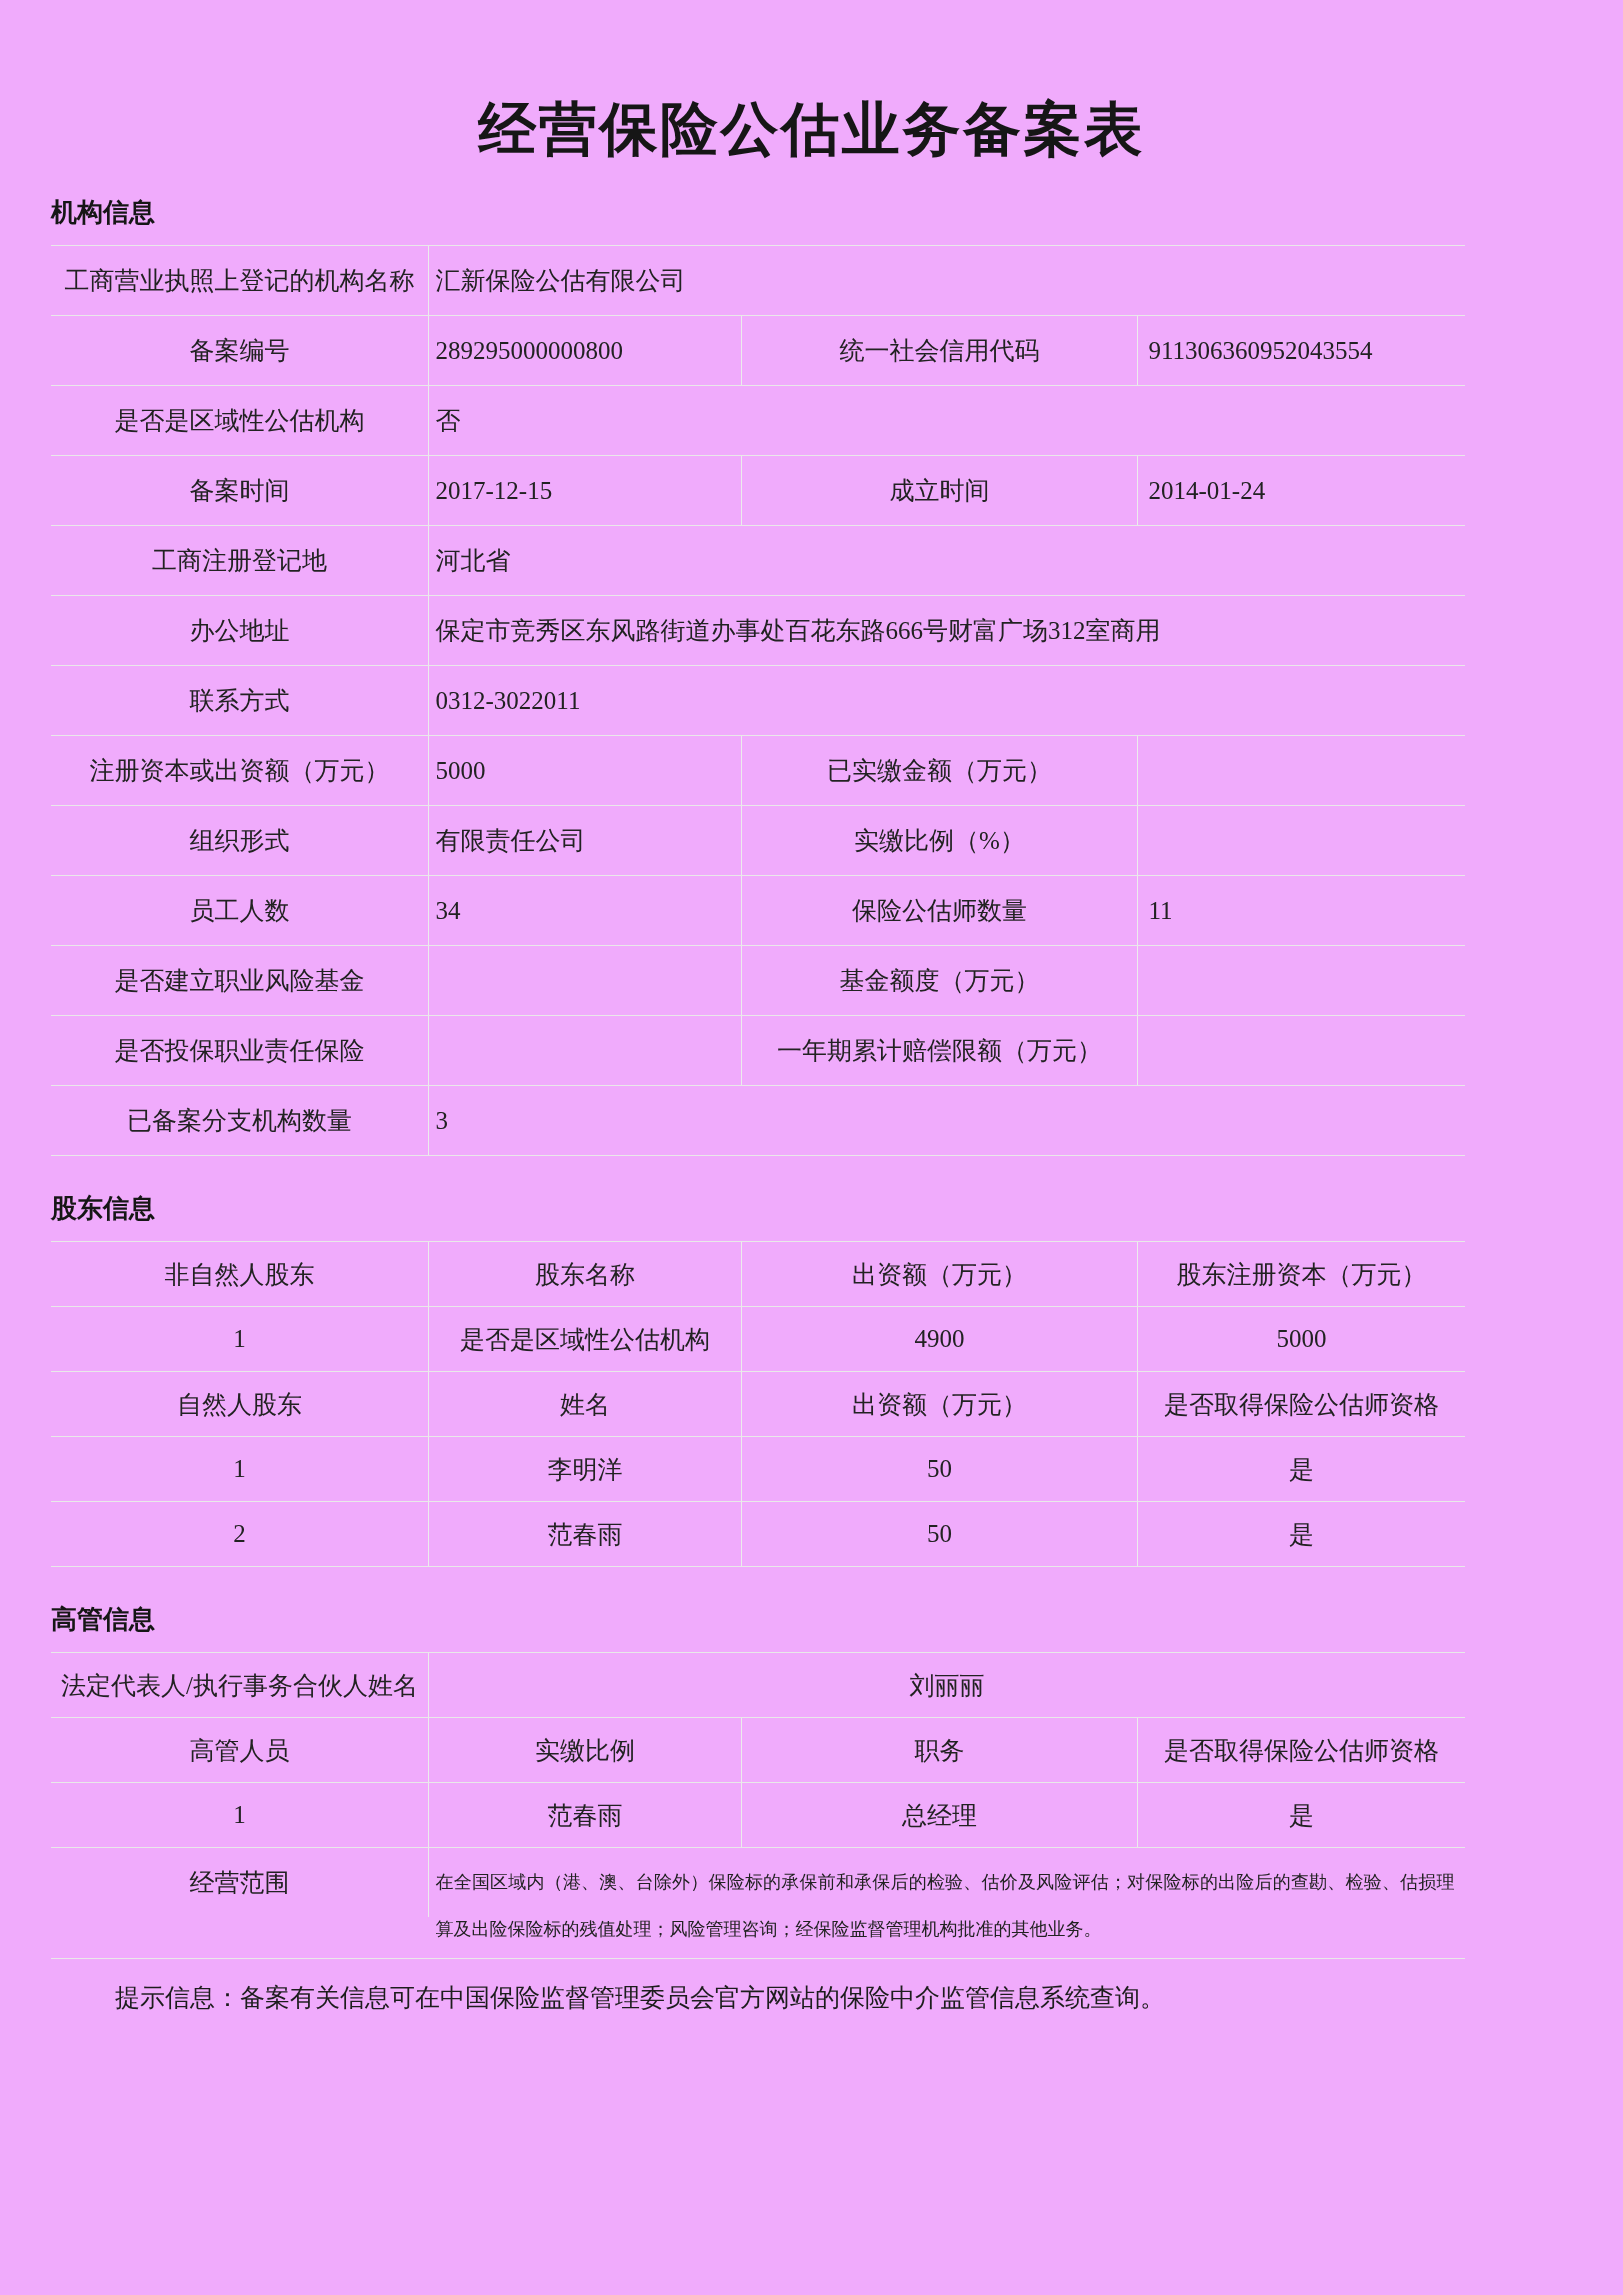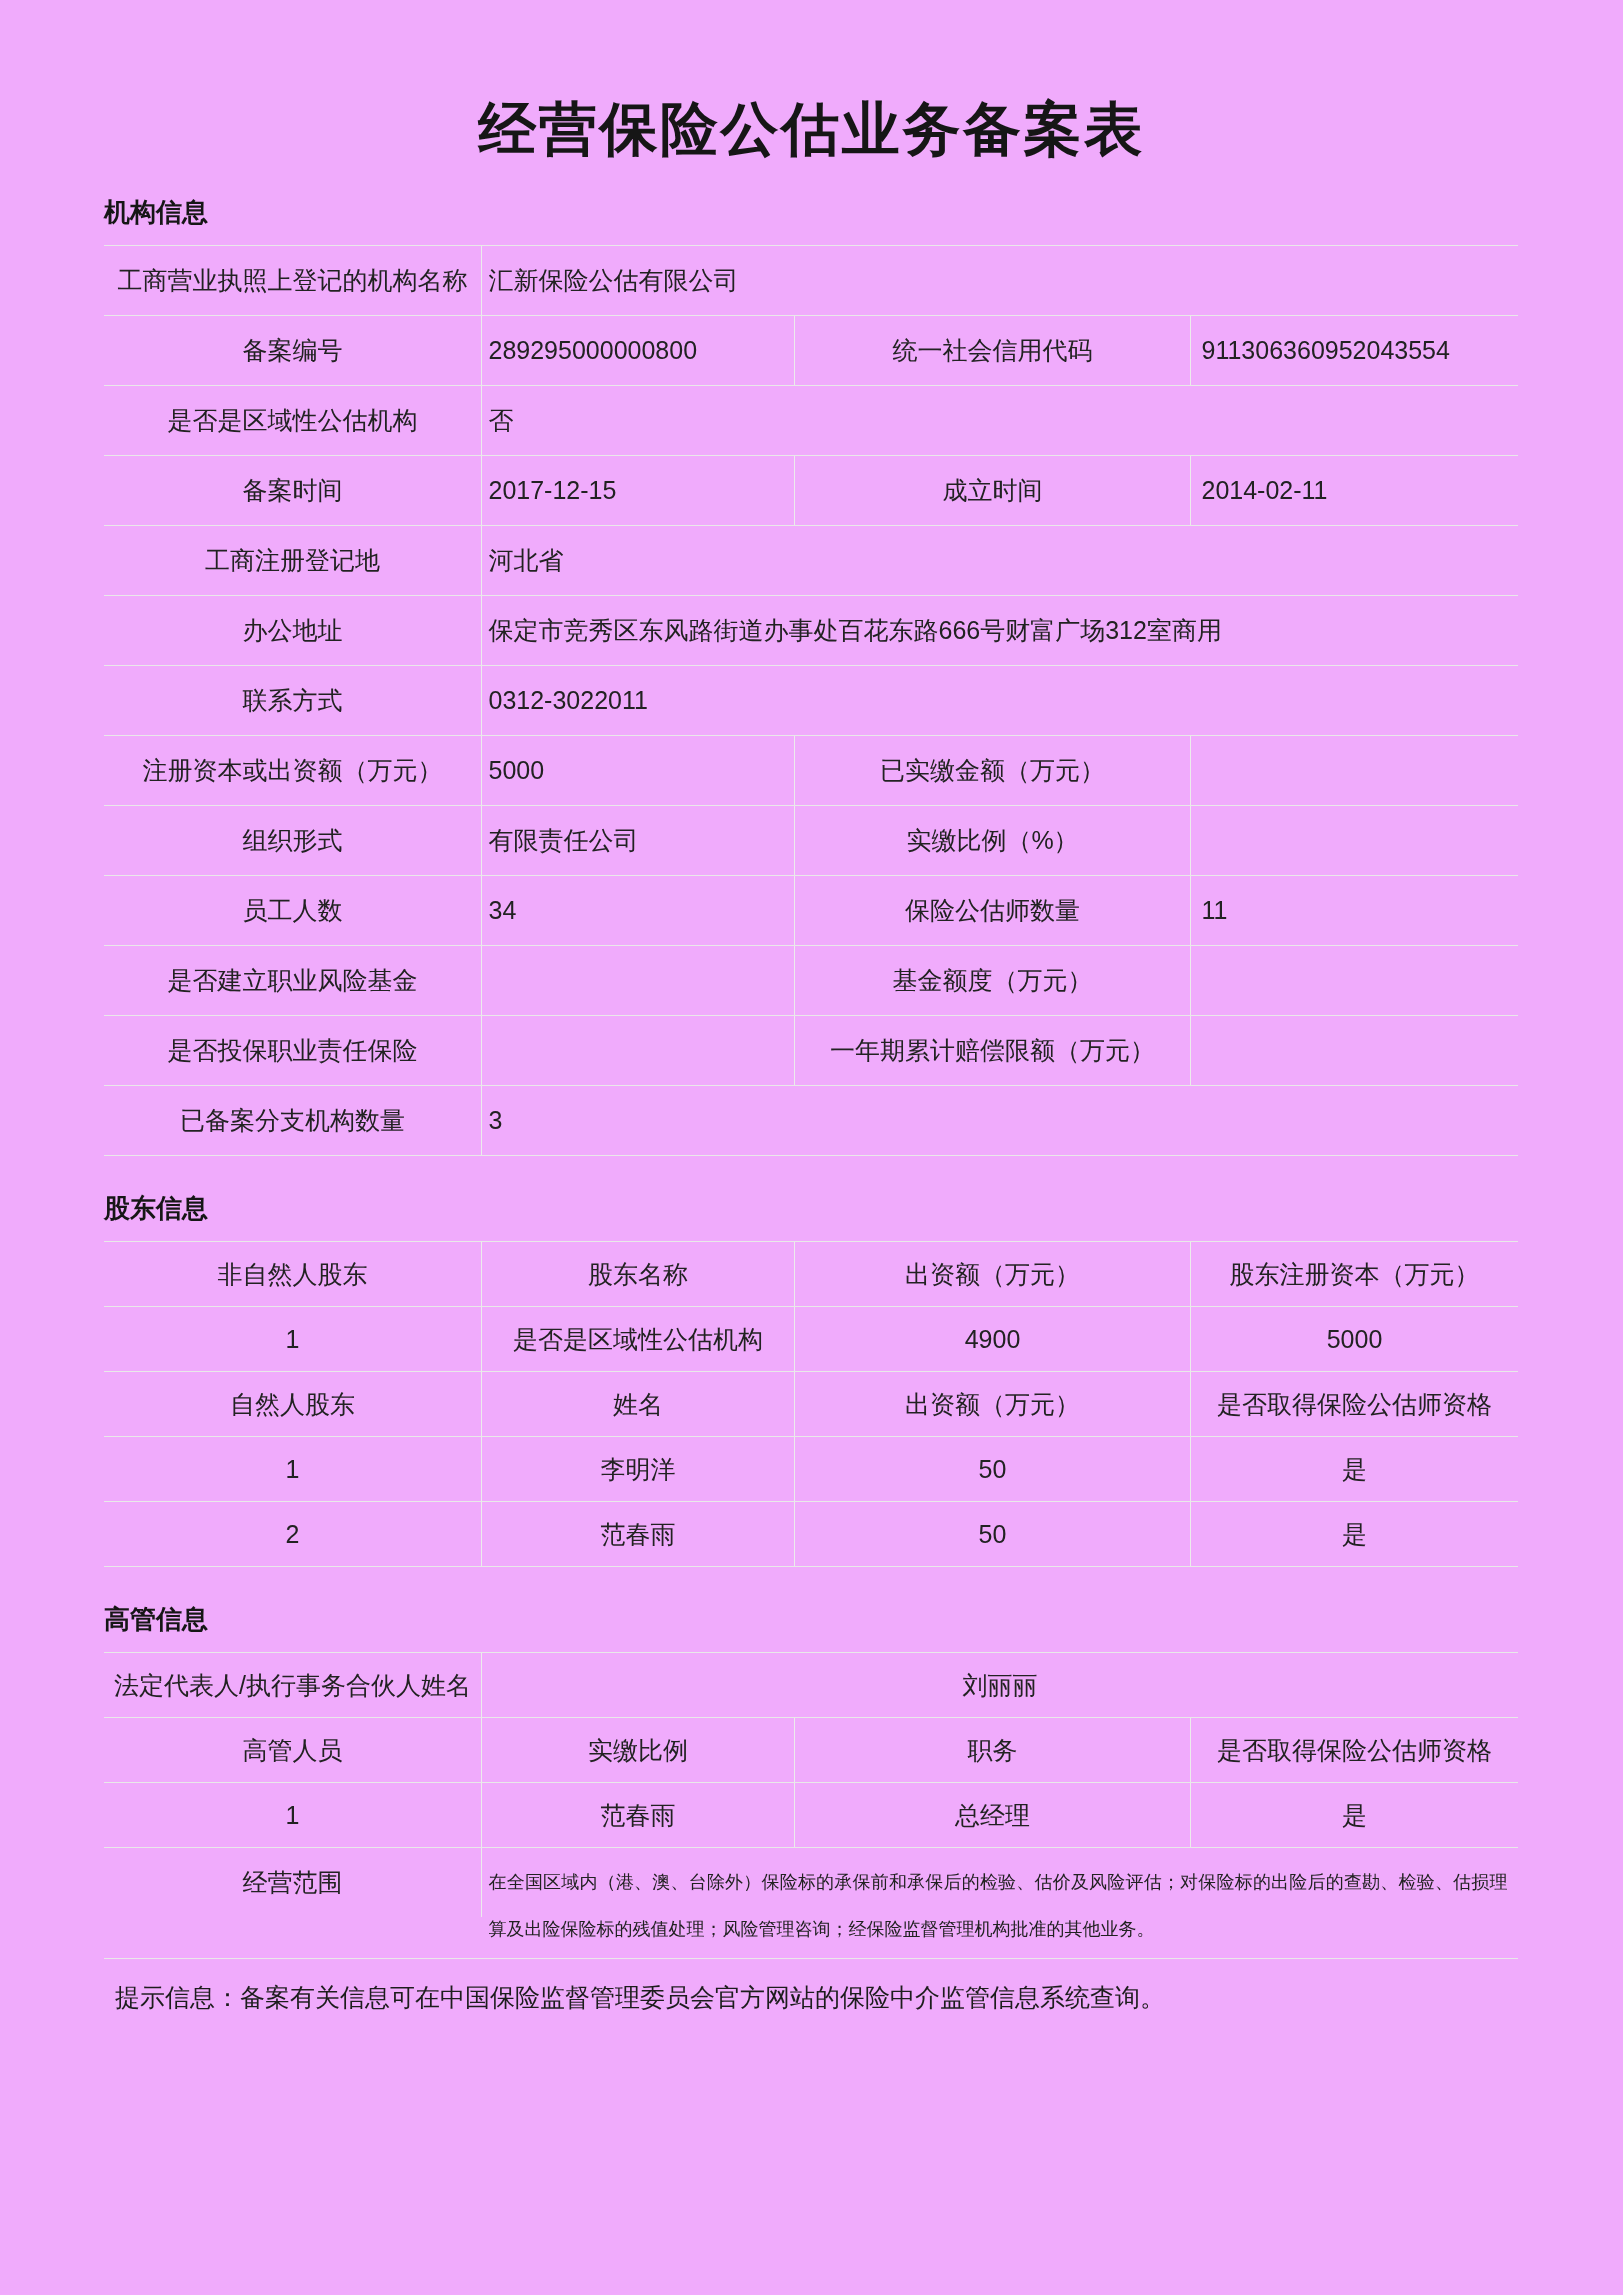--- a/index.html
+++ b/index.html
@@ -5,21 +5,21 @@
   html,body{margin:0;padding:0;background:#9c9c9c;}
   .page{
     position:relative;
     width:1623px;height:2295px;
     margin:0 auto;
     background:#f0abfc;
     font-family:"Liberation Sans","DejaVu Sans",sans-serif;
     color:#222;
     overflow:hidden;
   }
-  .content{margin:0 88px 0 104px;}
+  .content{margin:0 88px 0 51px;font-family:Liberation Serif, serif;}
   .doc-title{
     padding-top:99px;
     text-align:center;
     font-size:58px;
     font-weight:bold;
     letter-spacing:2.6px;
     color:#161616;
     line-height:1.05;
   }
   .section-heading{
@@ -88,21 +88,21 @@
         <div class="c c4">911306360952043554</div>
       </div>
       <div class="row">
         <div class="c c1">是否是区域性公估机构</div>
         <div class="c cm">否</div>
       </div>
       <div class="row">
         <div class="c c1">备案时间</div>
         <div class="c c2">2017-12-15</div>
         <div class="c c3">成立时间</div>
-        <div class="c c4">2014-02-11</div>
+        <div class="c c4">2014-01-24</div>
       </div>
       <div class="row">
         <div class="c c1">工商注册登记地</div>
         <div class="c cm">河北省</div>
       </div>
       <div class="row">
         <div class="c c1">办公地址</div>
         <div class="c cm">保定市竞秀区东风路街道办事处百花东路666号财富广场312室商用</div>
       </div>
       <div class="row">

